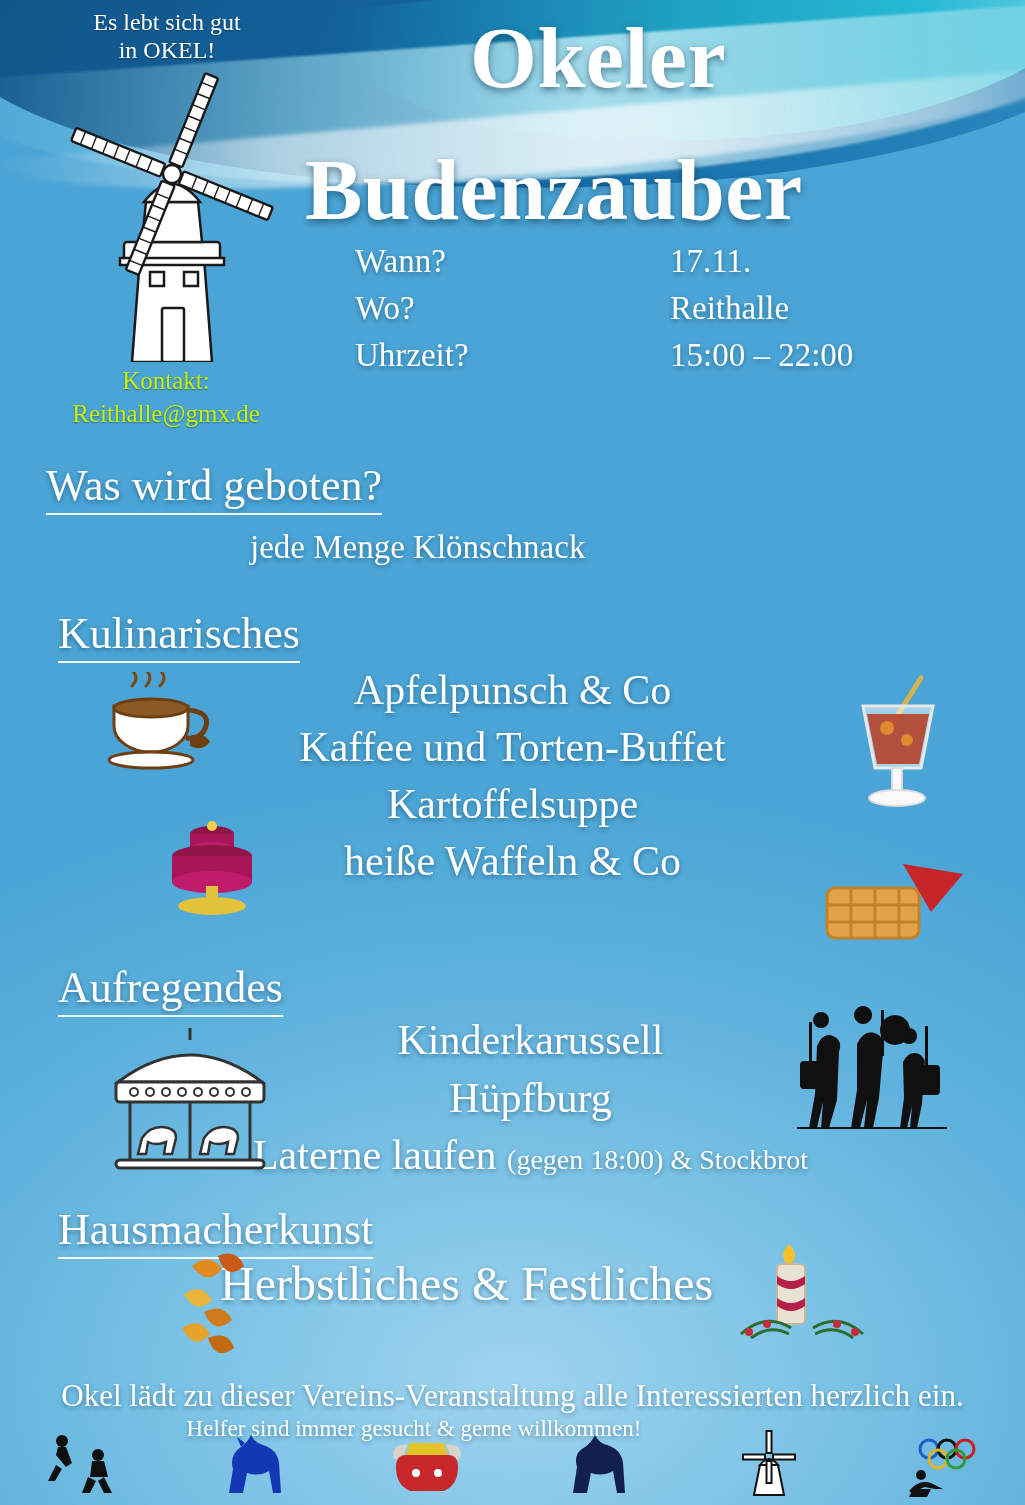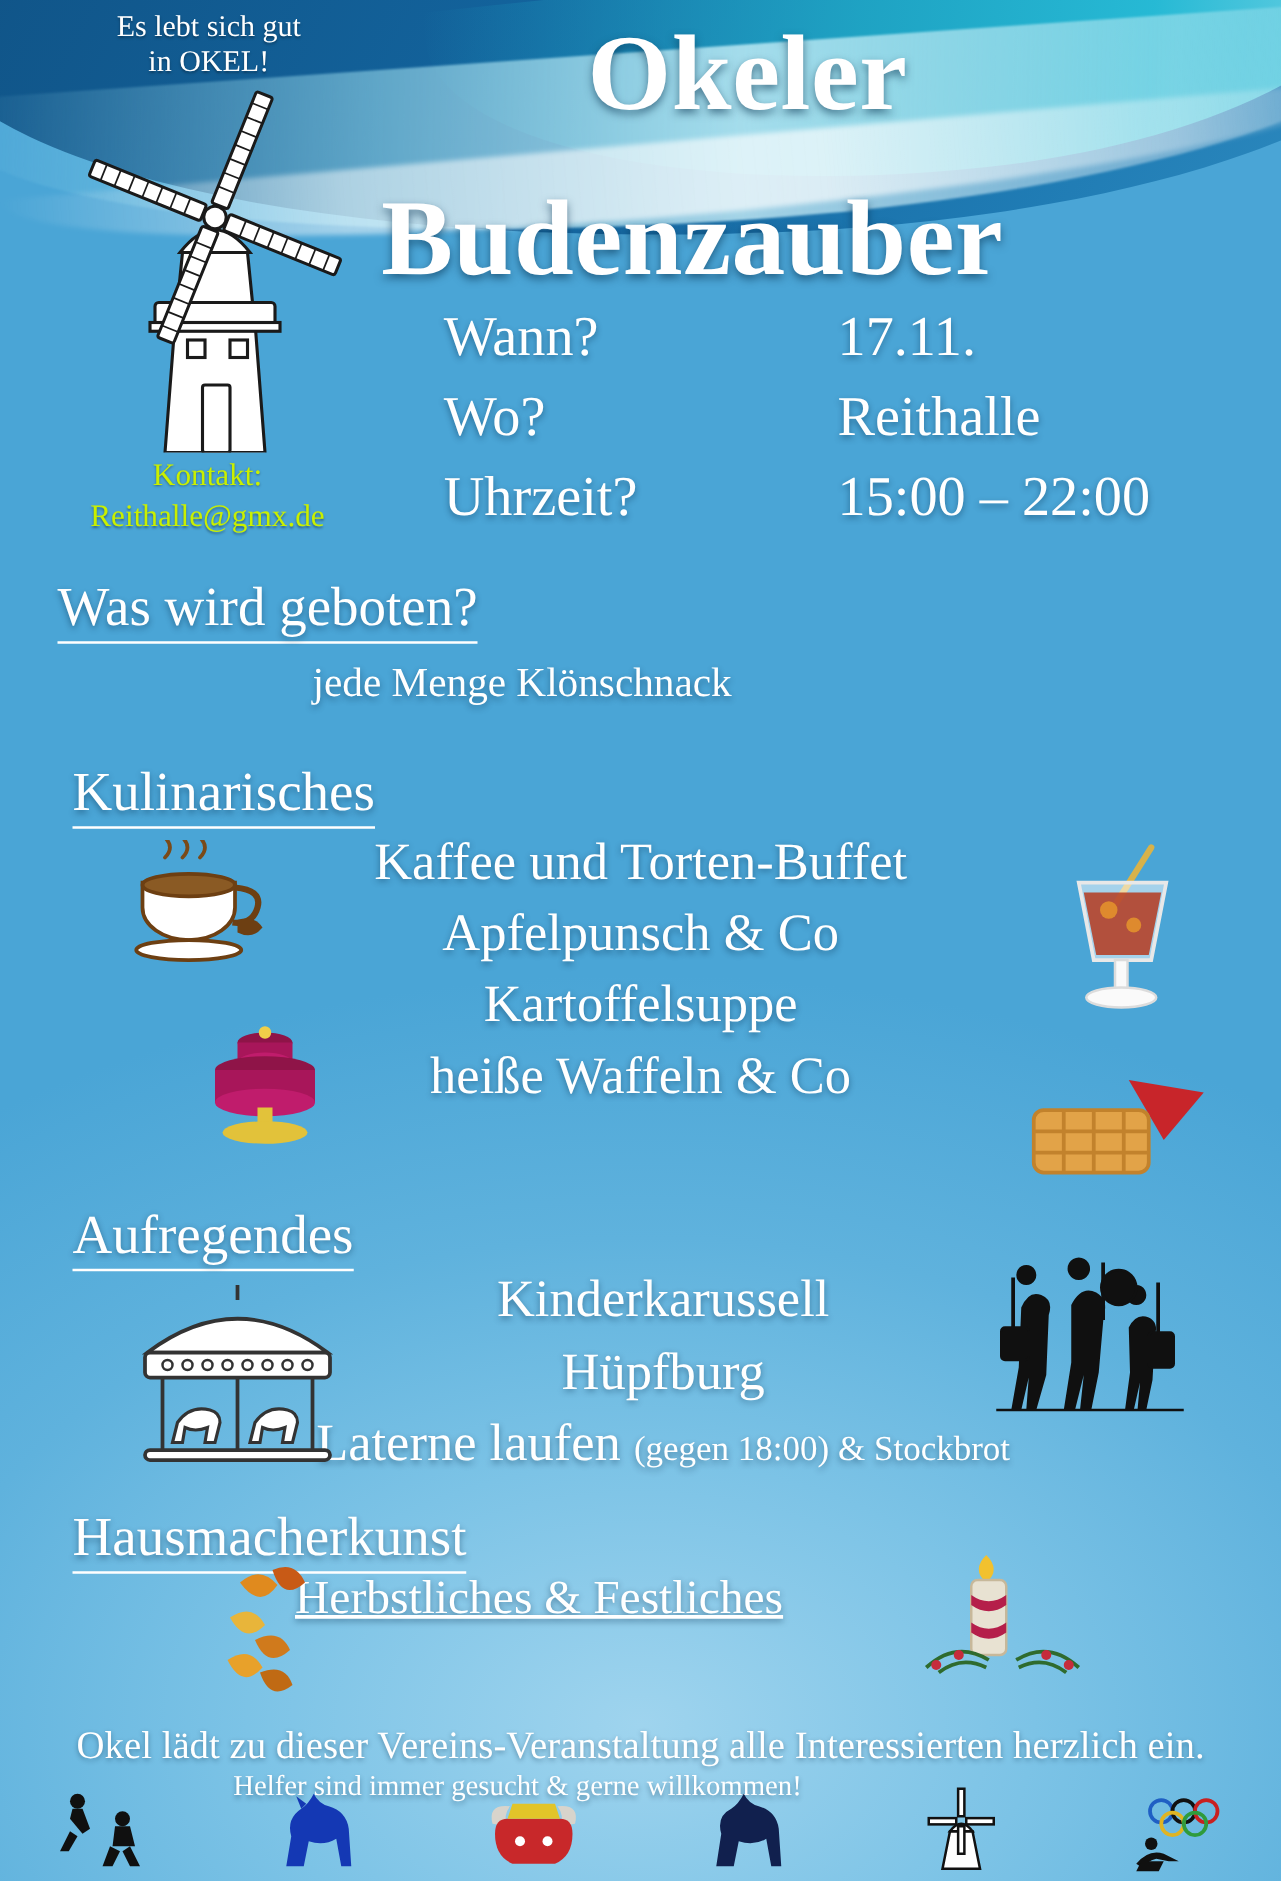--- a/index.html
+++ b/index.html
@@ -69,21 +69,21 @@
 
   .title1, .title2 {
     position:absolute; color:#ffffff; font-weight:bold;
     text-shadow:0 3px 7px rgba(0,40,70,.55);
     letter-spacing:.5px;
   }
   .title1 { top:8px; left:470px; font-size:86px; }
   .title2 { top:140px; left:305px; font-size:86px; }
 
   .facts { position:absolute; top:238px; left:355px; width:620px; color:#fff; }
-  .fact-row { display:flex; font-size:45px; line-height:1.42; text-shadow:0 2px 5px rgba(0,40,70,.45);align-items:center; }
+  .fact-row { display:flex; font-size:33px; line-height:1.42; text-shadow:0 2px 5px rgba(0,40,70,.45);align-items:center; }
   .fact-q { width:315px; }
   .fact-a { }
 
   
   .section-head {
     position:absolute; color:#ffffff; font-size:44px;
     text-shadow:0 2px 5px rgba(0,40,70,.45);
     border-bottom:2px solid #ffffff; padding-bottom:2px;
   }
   .line {
@@ -97,21 +97,21 @@
   .kul-head { top:608px; left:58px; }
   .kul-list { position:absolute; top:662px; left:0; width:1025px; text-align:center; }
   .kul-list .line { position:static; display:block; font-size:42px; line-height:1.36; text-align:center; }
 
   .auf-head { top:962px; left:58px; }
   .auf-list { position:absolute; top:1012px; left:0; width:1025px; text-align:center; }
   .auf-list .line { position:static; display:block; font-size:42px; line-height:1.37; text-align:center;padding-left:36px; }
   .small-note { font-size:28px; }
 
   .haus-head { top:1204px; left:58px; }
-  .haus-line { top:1256px; left:236px; font-size:38px;text-decoration:underline; }
+  .haus-line { top:1256px; left:220px; font-size:48px; }
 
   
   .foot1 {
     position:absolute; top:1378px; left:0; width:1025px; text-align:center;
     color:#ffffff; font-size:31px; text-shadow:0 2px 4px rgba(0,40,70,.4);
   }
   .foot2 {
     position:absolute; top:1416px; left:0; width:828px; text-align:center;
     color:#ffffff; font-size:23px; text-shadow:0 2px 4px rgba(0,40,70,.4);
   }
@@ -230,22 +230,22 @@
       <span class="fact-q">Uhrzeit?</span>
       <span class="fact-a">15:00 – 22:00</span>
     </div>
   </div>
 
   <div class="section-head geboten-head">Was wird geboten?</div>
   <div class="line geboten-line">jede Menge Klönschnack</div>
 
   <div class="section-head kul-head">Kulinarisches</div>
   <div class="kul-list">
+    <span class="line">Apfelpunsch &amp; Co</span>
     <span class="line">Kaffee und Torten-Buffet</span>
-    <span class="line">Apfelpunsch &amp; Co</span>
     <span class="line">Kartoffelsuppe</span>
     <span class="line">heiße Waffeln &amp; Co</span>
   </div>
 
   <div class="deco deco-coffee">
     <svg viewBox="0 0 130 100" width="130" height="100">
       <g fill="none" stroke="#7a4a18" stroke-width="3" stroke-linecap="round">
         <path d="M40 14 q8 -8 0 -16"></path>
           <path d="M54 14 q8 -8 0 -16"></path>
           <path d="M68 14 q8 -8 0 -16"></path>

